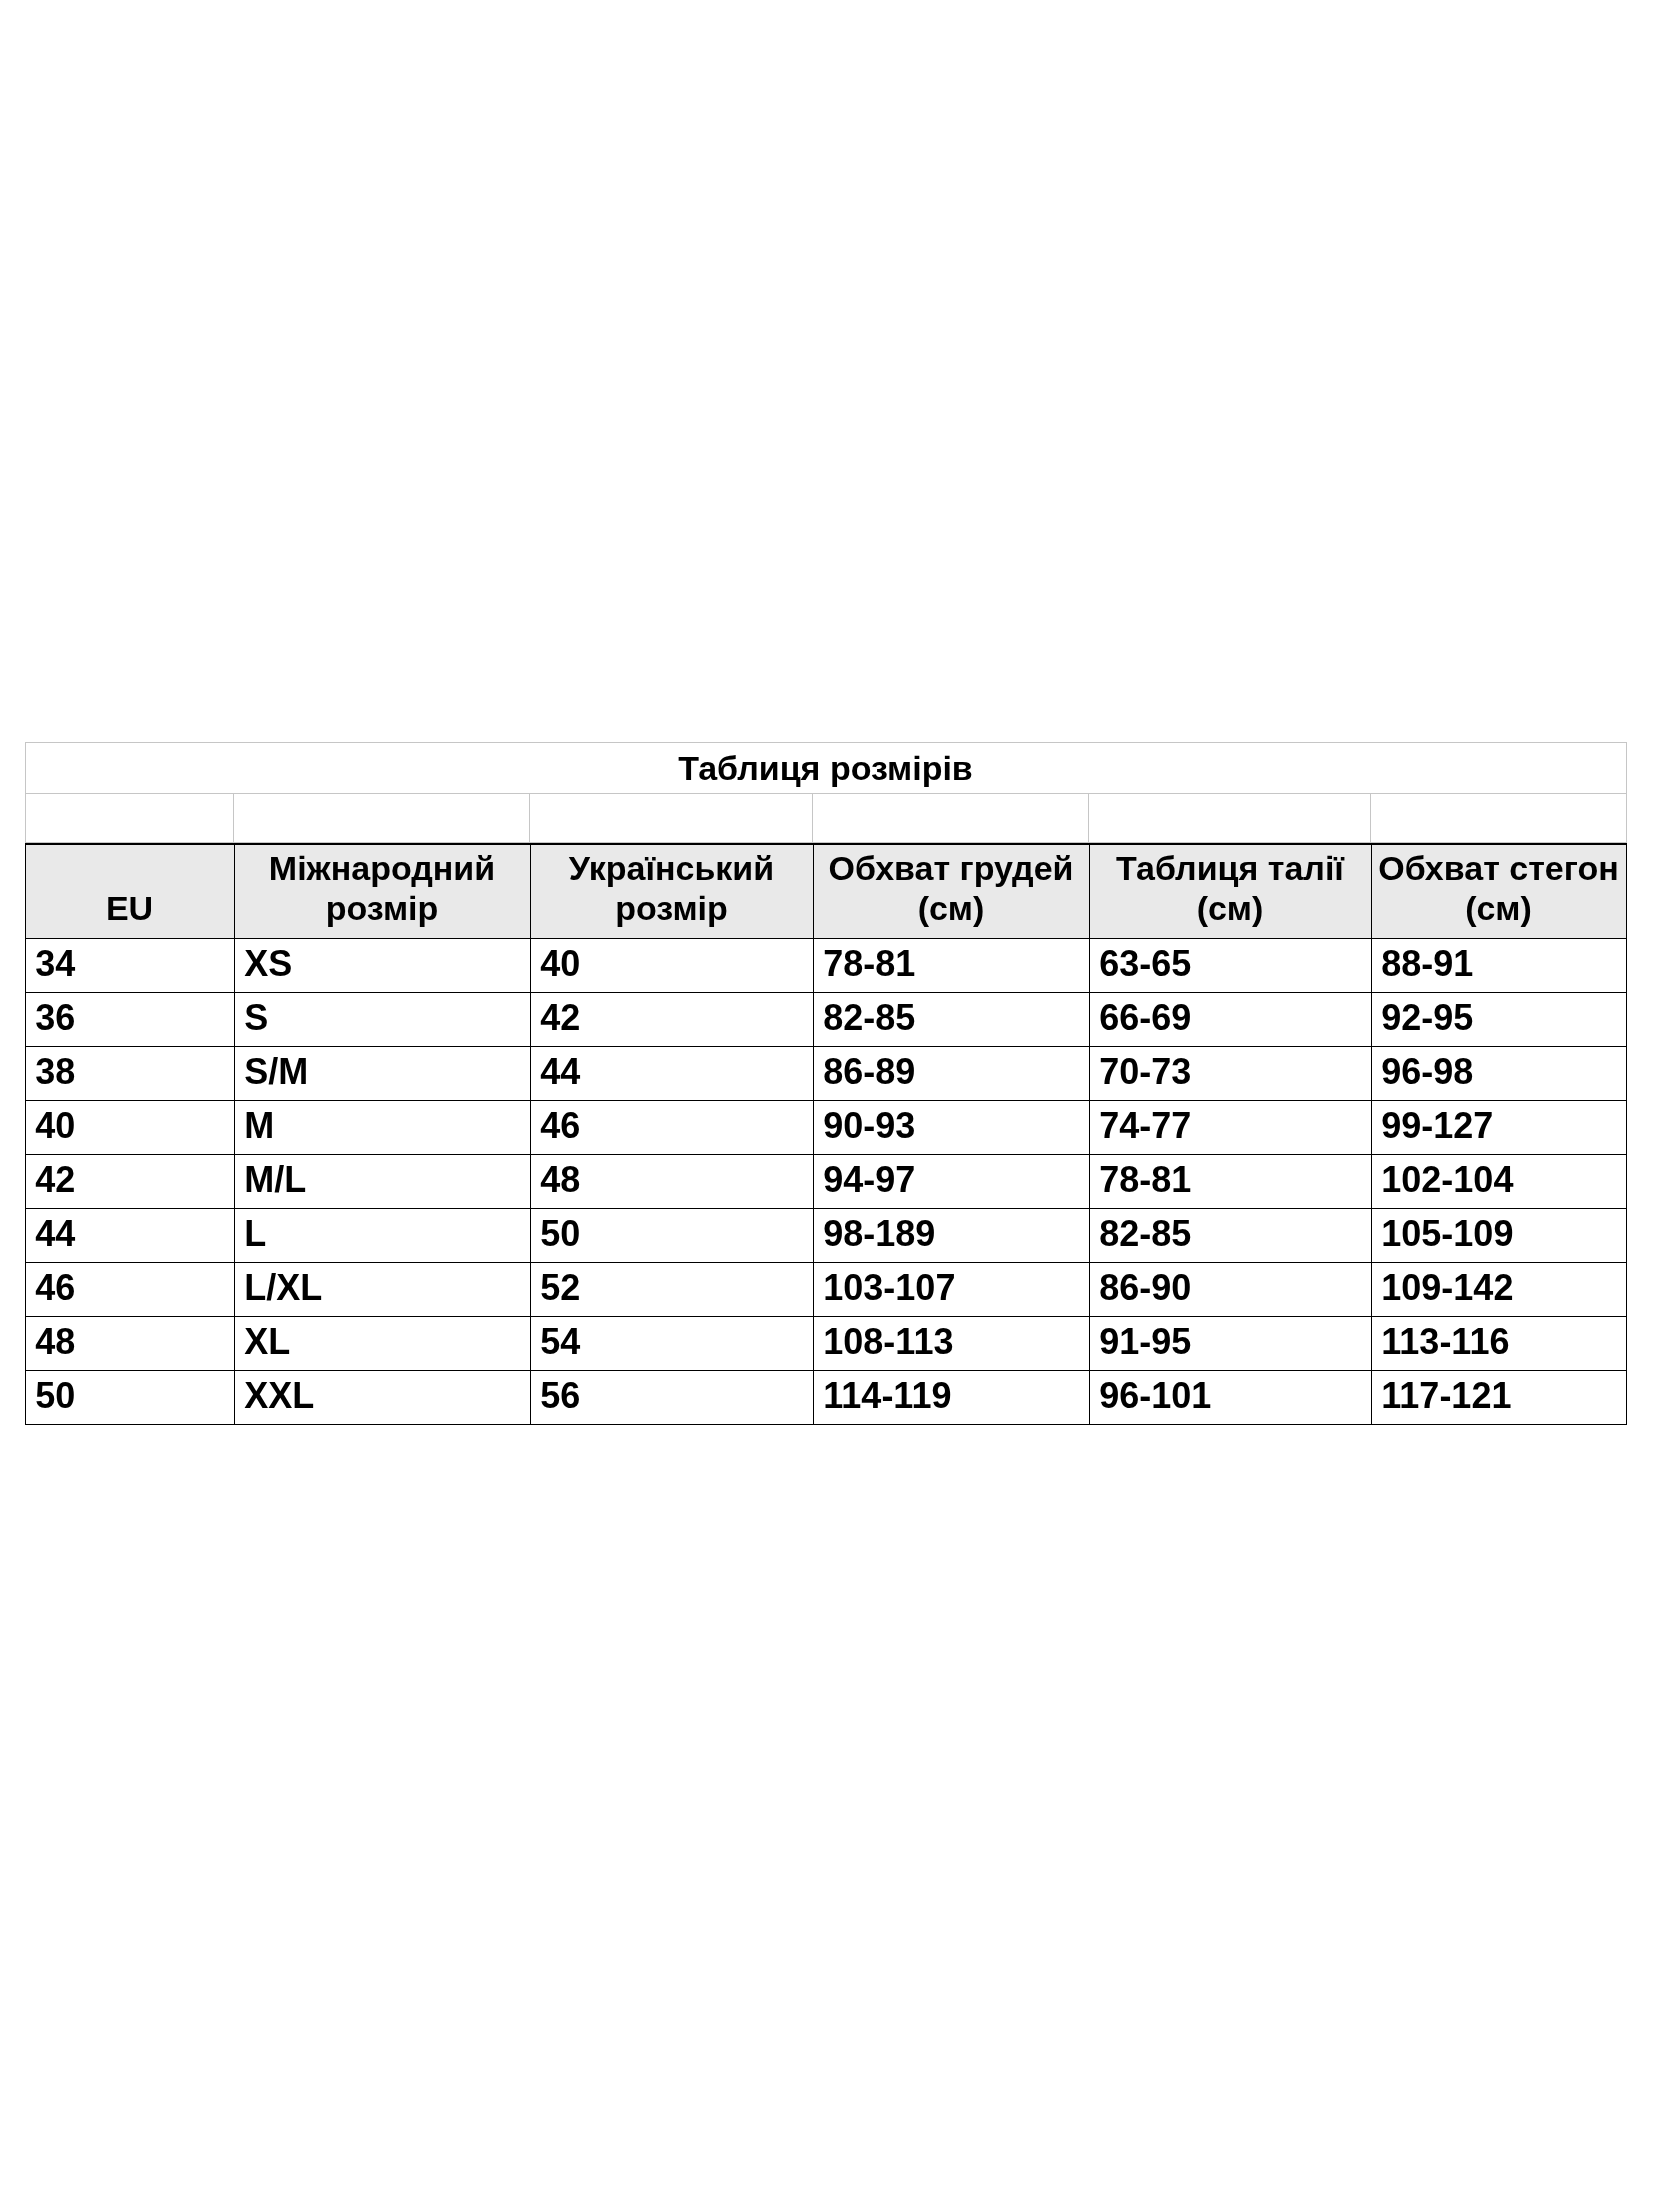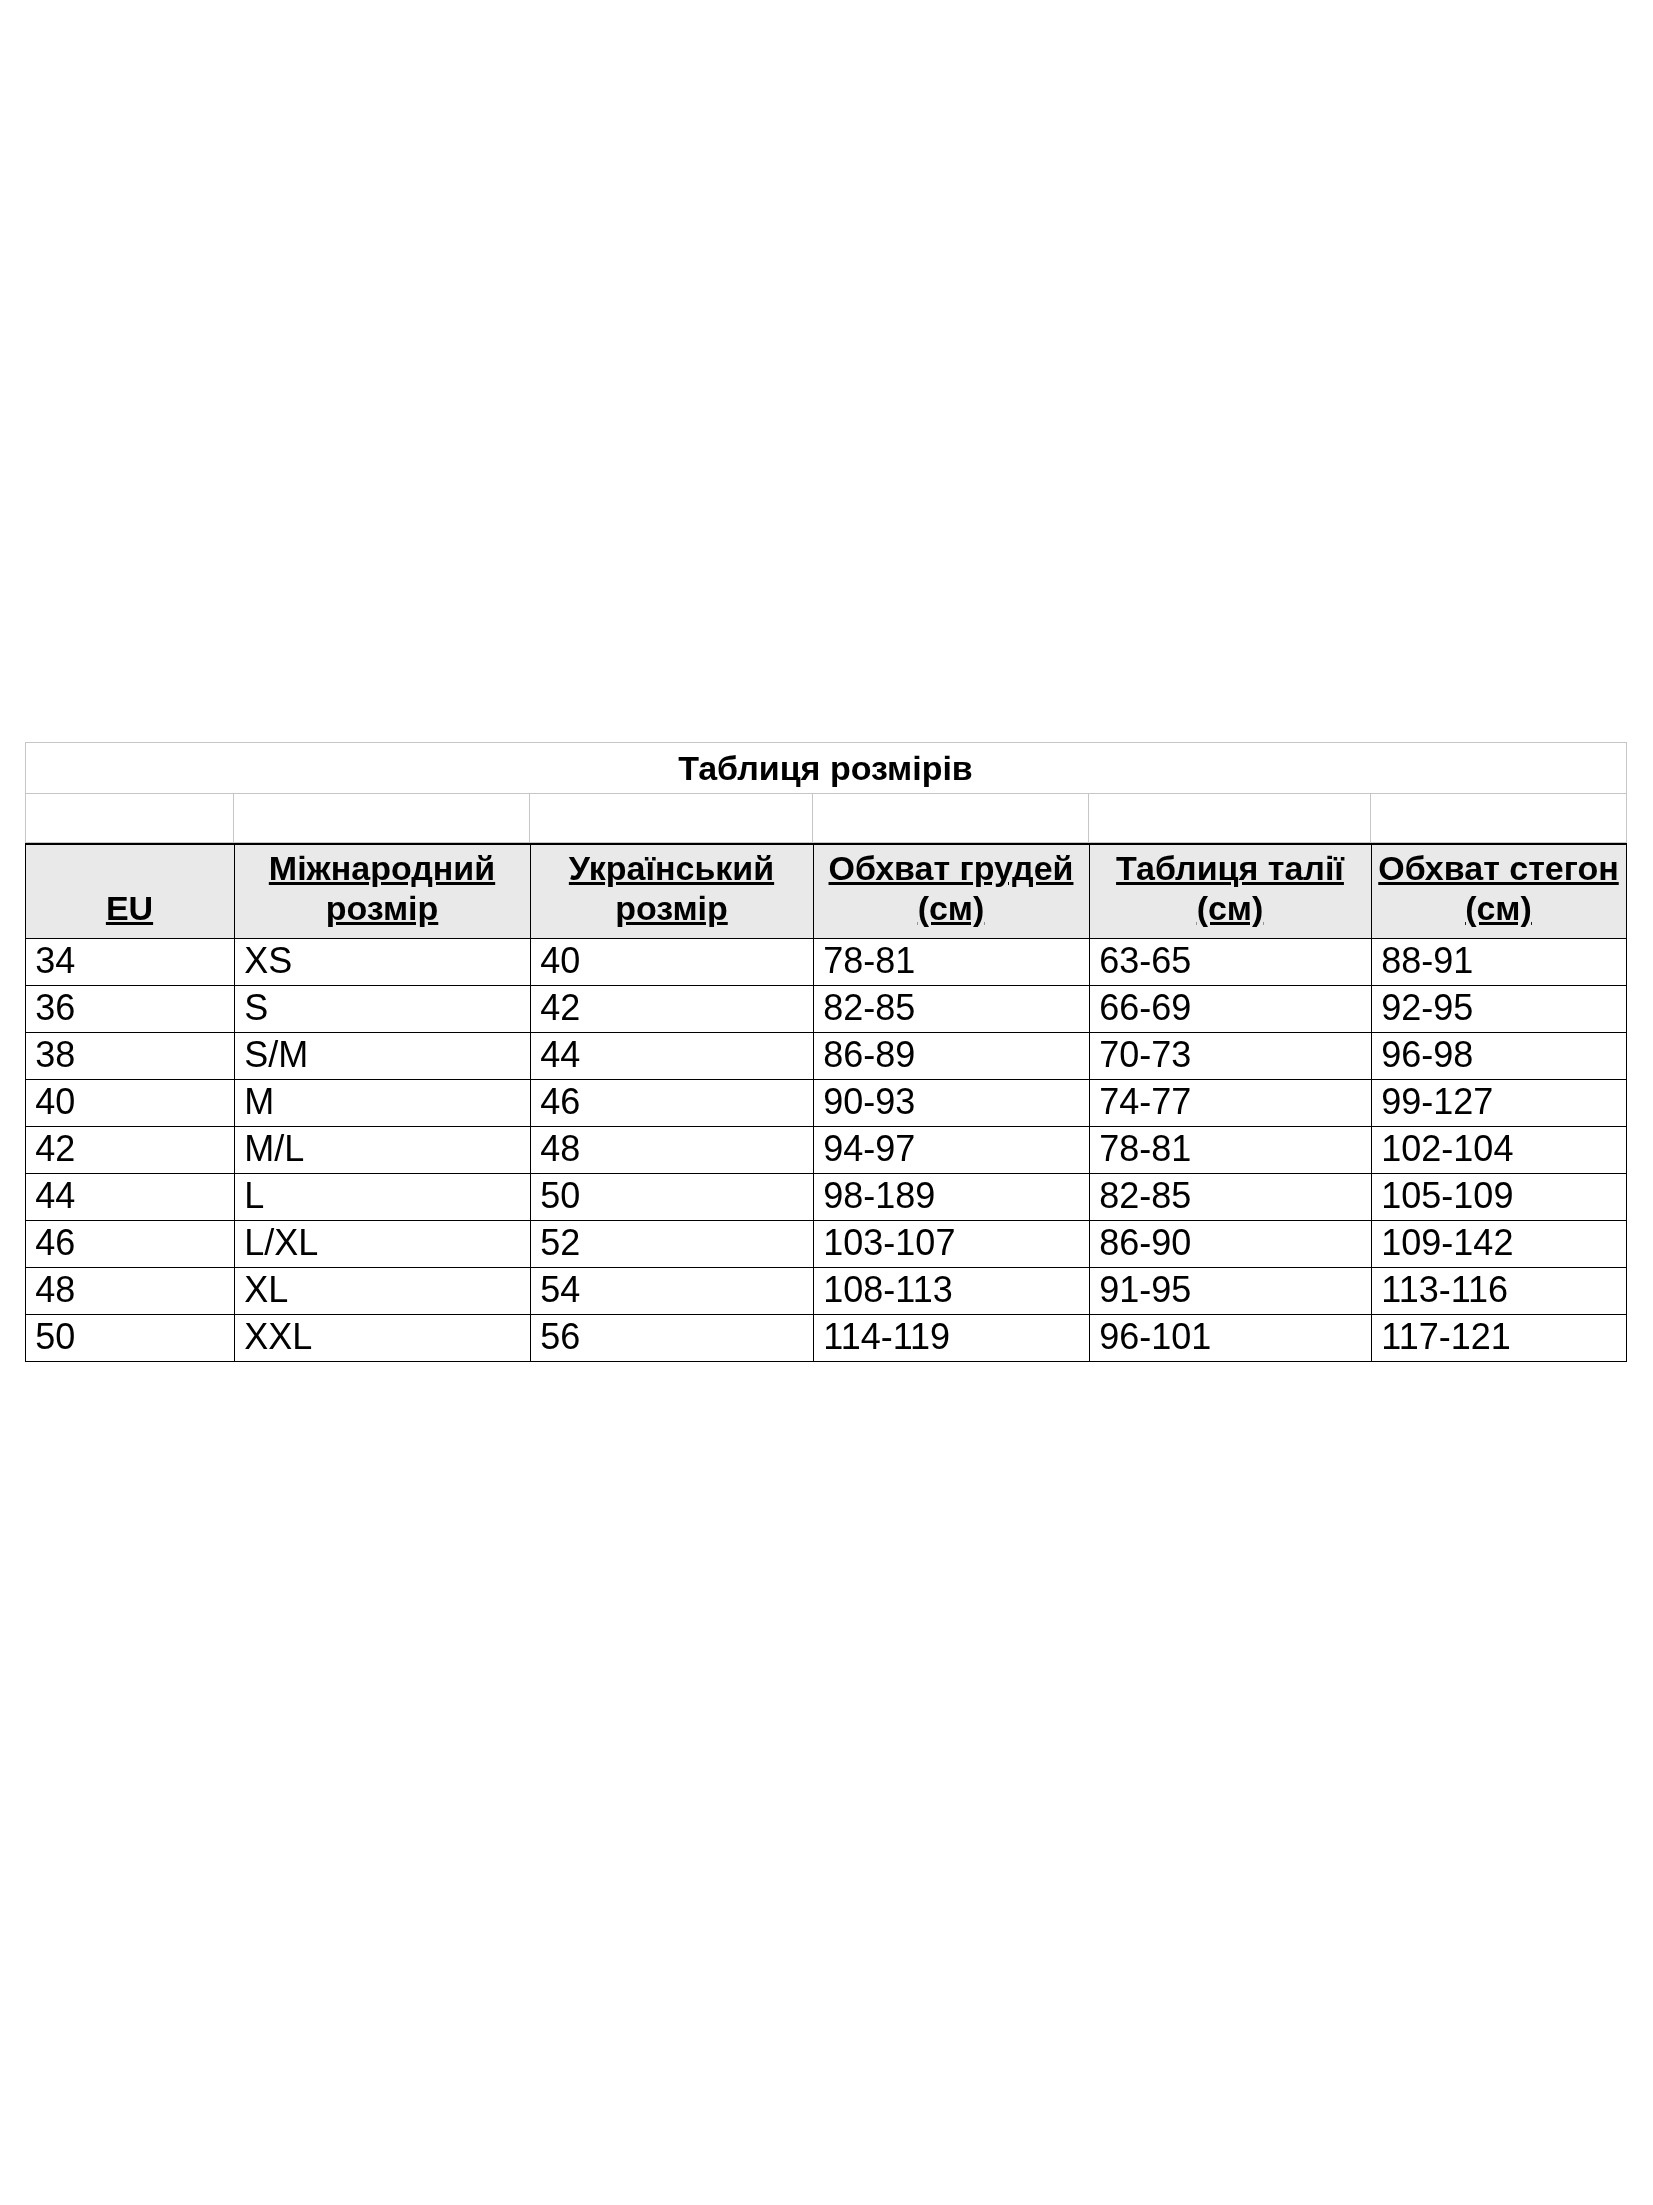--- a/index.html
+++ b/index.html
@@ -75,28 +75,27 @@
     box-sizing: border-box;
     height: 91px;
     background: #e9e9e9;
     border: 1.6px solid #000000;
     font-size: 34px;
     font-weight: bold;
     text-align: center;
     vertical-align: bottom;
     padding: 3.3px 4.9px 9.8px 4.9px;
     line-height: 1.18;
-    text-decoration: underline;
   }
   table.main td {
     box-sizing: border-box;
-    height: 47px;
+    height: 54px;
     border: 1.6px solid #000000;
     font-size: 36px;
-    font-weight: normal;
+    font-weight: bold;
     text-align: left;
     vertical-align: middle;
     padding: 0 4.9px 3.3px 9.8px;
     white-space: nowrap;
     overflow: hidden;
     margin-left: 44px;
   }
 </style>
 </head>
 <body>

